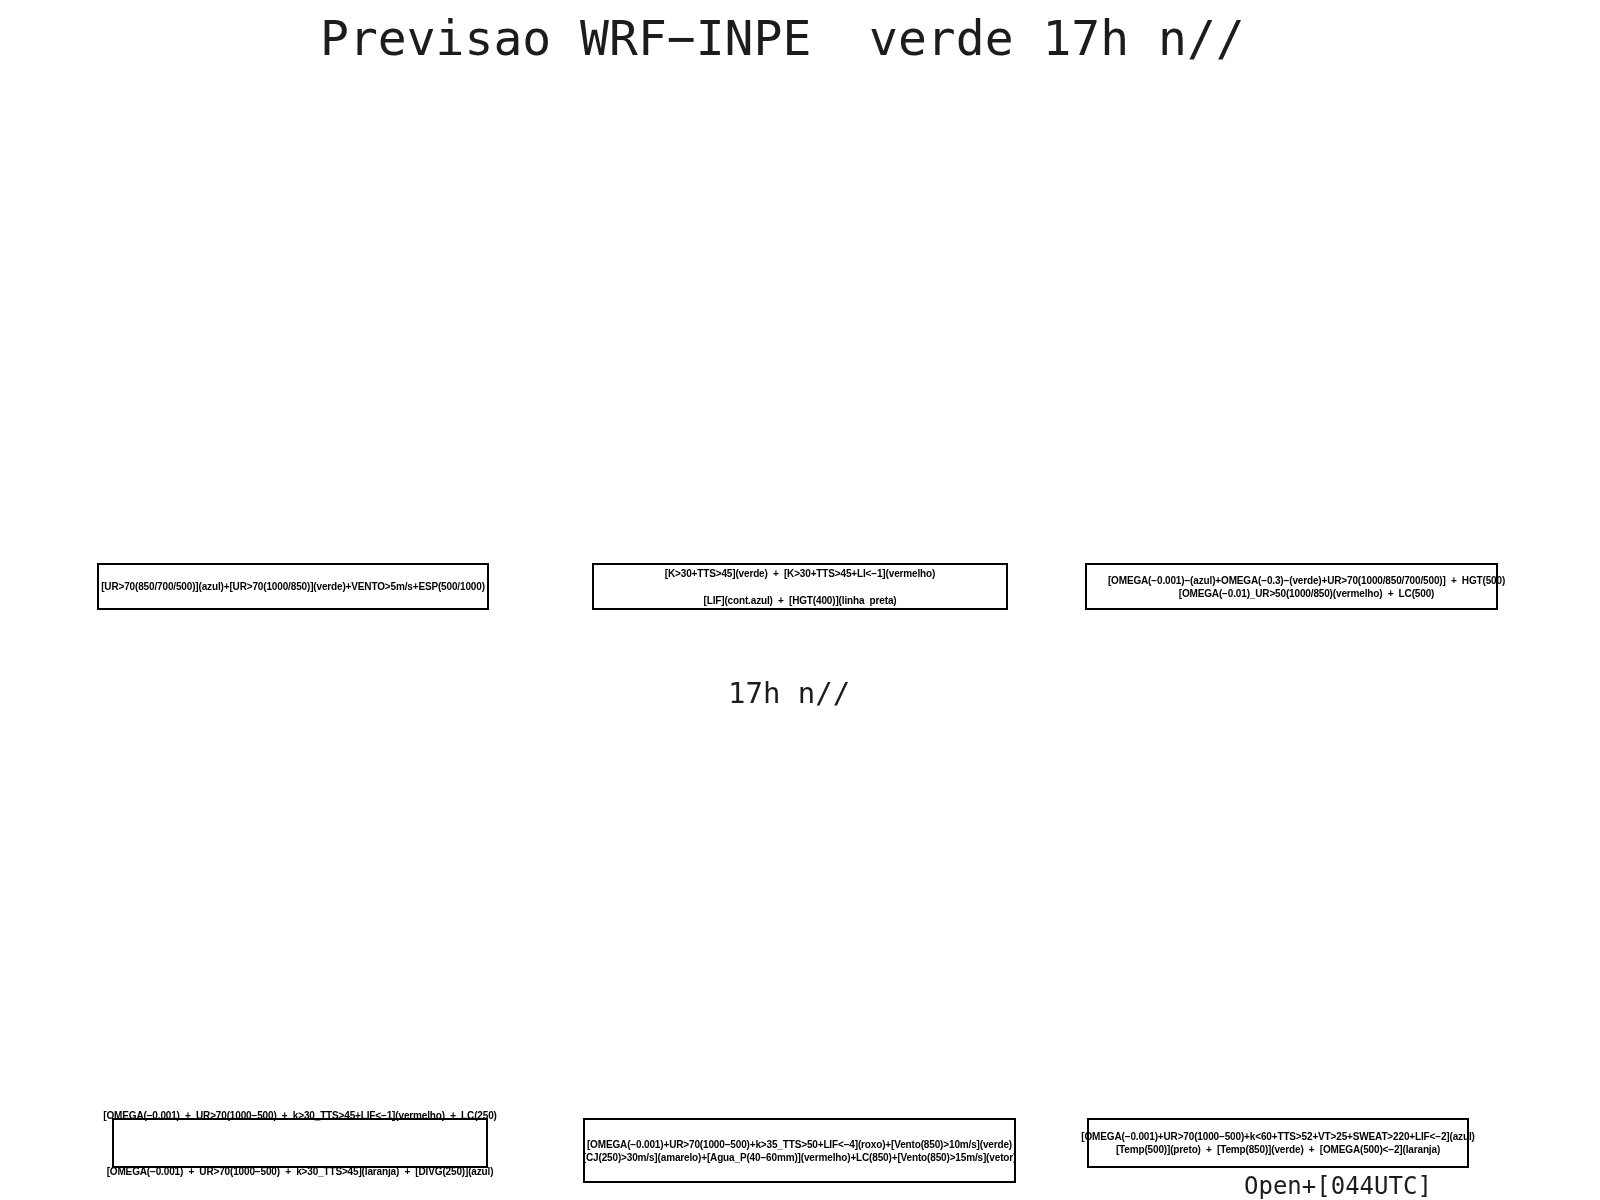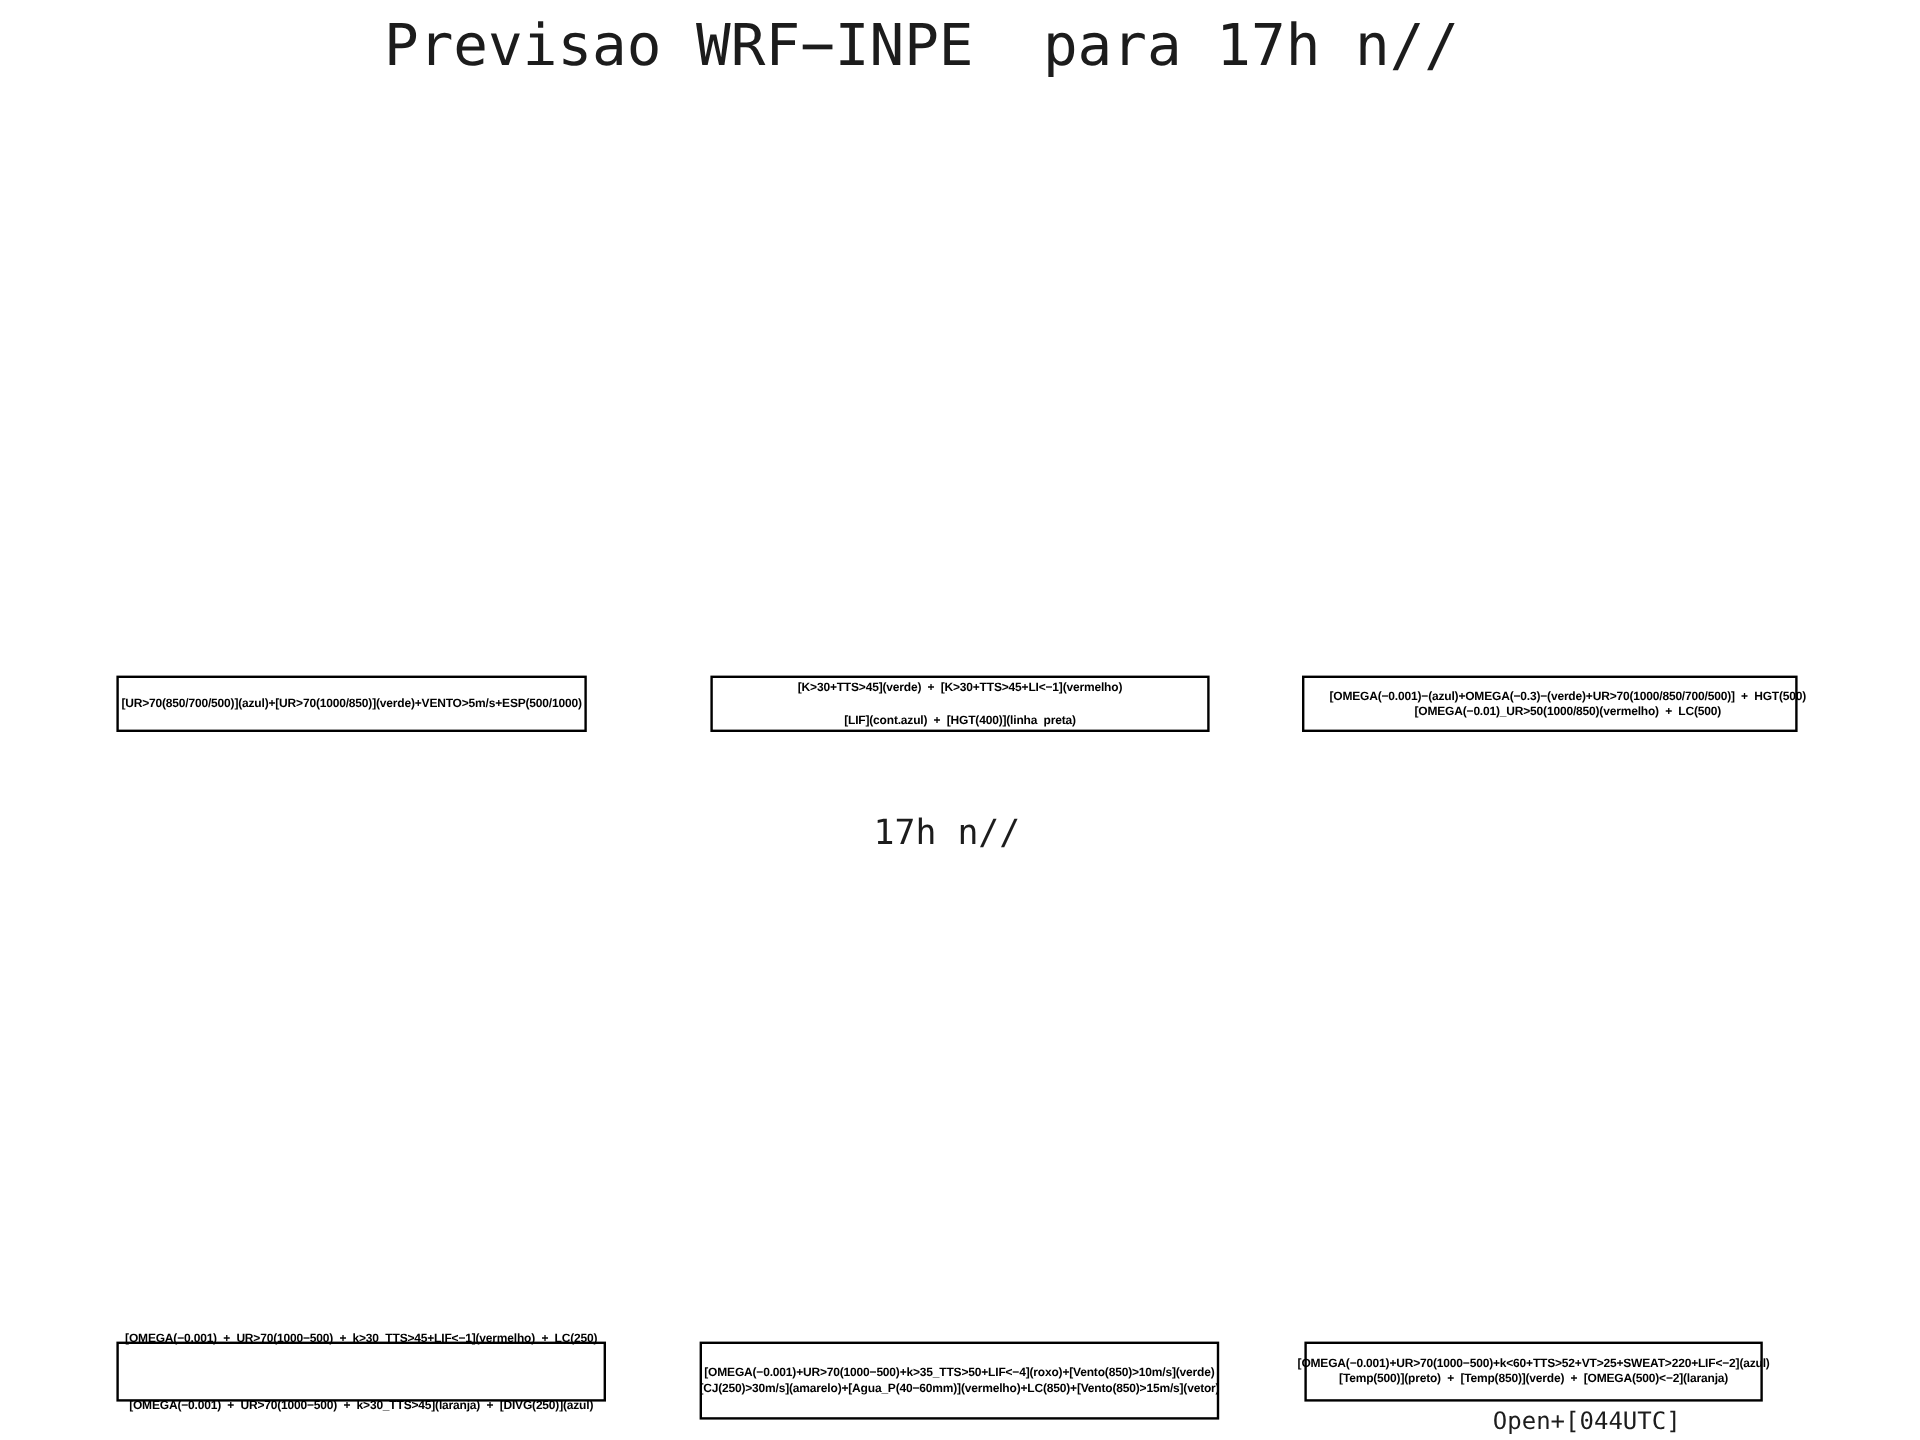--- a/index.html
+++ b/index.html
@@ -30,21 +30,21 @@
   }
   .center-label {
     left: 728px;
     top: 636px;
     font-size: 29px;
     margin-top: 40px;
   }
   .footer-label {
     left: 1244px;
     top: 1172px;
-    font-size: 20px;
+    font-size: 24px;
   }
   .box {
     position: absolute;
     border: 2px solid #000000;
     background: #ffffff;
     display: flex;
     flex-direction: column;
     align-items: center;
     justify-content: center;
     text-align: center;
@@ -57,30 +57,30 @@
     line-height: 13px;
     letter-spacing: -0.15px;
     white-space: pre;
     color: #000000;
   }
   
   .box-t0 { left: 97px;   top: 563px;  width: 392px; height: 47px; }
   .box-t1 { left: 592px;  top: 563px;  width: 416px; height: 47px; gap: 14px; }
   .box-t2 { left: 1085px; top: 563px;  width: 413px; height: 47px; padding-left: 30px; }
   
-  .box-b0 { left: 97px;   top: 1118px; width: 408px; height: 50px; gap: 43px; }
+  .box-b0 { left: 112px;   top: 1118px; width: 376px; height: 50px; gap: 43px; }
   .box-b1 { left: 583px;  top: 1118px; width: 433px; height: 65px; }
   .box-b2 { left: 1087px; top: 1118px; width: 382px; height: 50px; }
 </style>
 </head>
 <body>
 
 <div class="page">
 
-  <div class="plotfont title">Previsao WRF−INPE  para 17h n//</div>
+  <div class="plotfont title">Previsao WRF−INPE  verde 17h n//</div>
 
   <div class="box box-t0">
     <div class="line">[UR&gt;70(850/700/500)](azul)+[UR&gt;70(1000/850)](verde)+VENTO&gt;5m/s+ESP(500/1000)</div>
   </div>
 
   <div class="box box-t1">
     <div class="line">[K&gt;30+TTS&gt;45](verde)  +  [K&gt;30+TTS&gt;45+LI&lt;−1](vermelho)</div>
     <div class="line">[LIF](cont.azul)  +  [HGT(400)](linha  preta)</div>
   </div>
 

